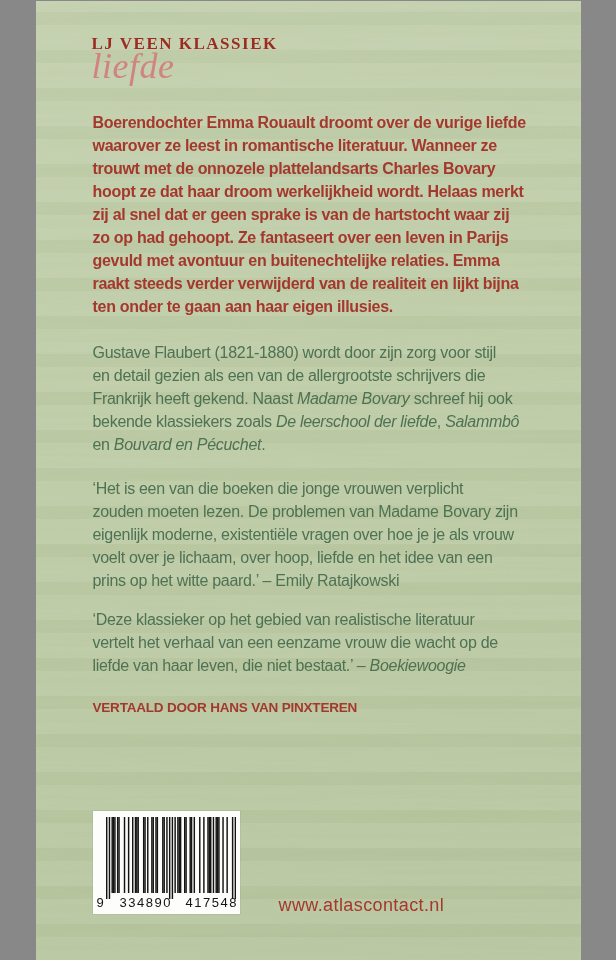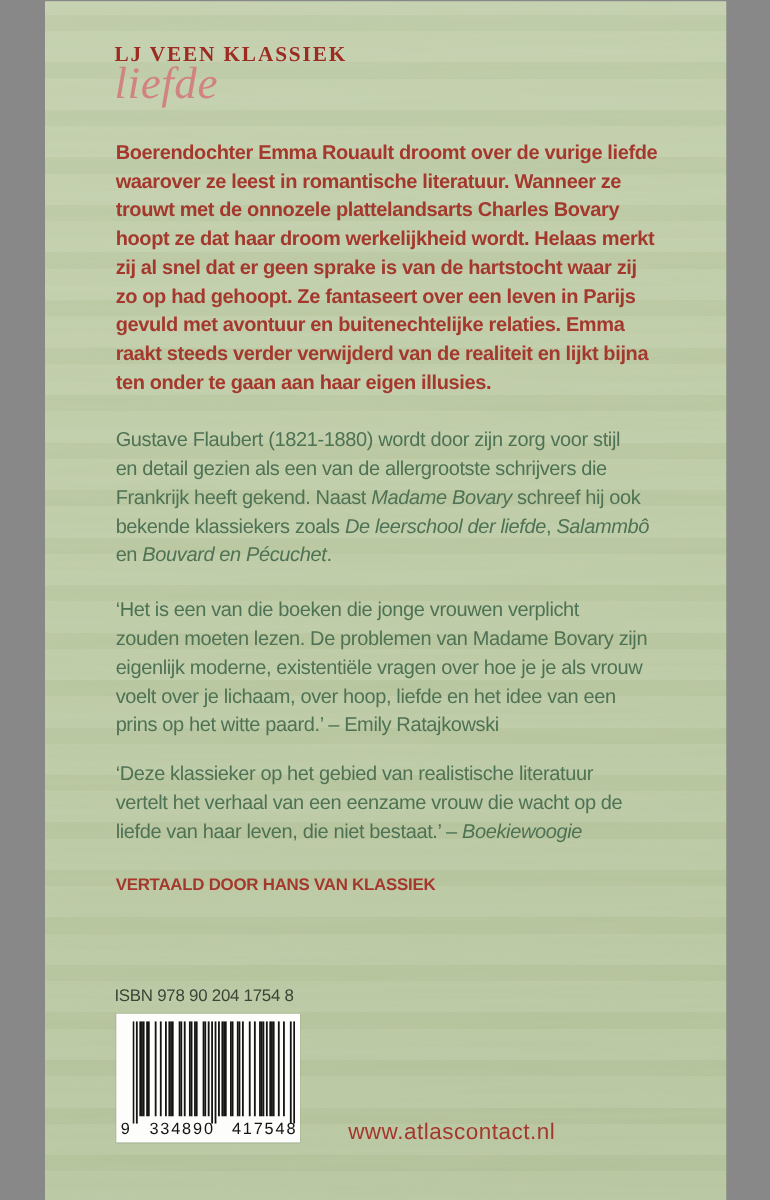--- a/index.html
+++ b/index.html
@@ -87,23 +87,22 @@
     <rect width="100%" height="100%" filter="url(#fineGrain)"></rect>
   </svg>
 
   <div class="abs imprint" style="color: rgb(156, 43, 34);">LJ VEEN KLASSIEK</div>
   <div class="abs genre" style="color: rgb(208, 131, 128);">liefde</div>
 
   <div class="abs para blurb" style="color: rgb(164, 56, 45);">Boerendochter Emma Rouault droomt over de vurige liefde<br>waarover ze leest in romantische literatuur. Wanneer ze<br>trouwt met de onnozele plattelandsarts Charles Bovary<br>hoopt ze dat haar droom werkelijkheid wordt. Helaas merkt<br>zij al snel dat er geen sprake is van de hartstocht waar zij<br>zo op had gehoopt. Ze fantaseert over een leven in Parijs<br>gevuld met avontuur en buitenechtelijke relaties. Emma<br>raakt steeds verder verwijderd van de realiteit en lijkt bijna<br>ten onder te gaan aan haar eigen illusies.</div>
   <div class="abs para bio" style="color: rgb(78, 114, 84);">Gustave Flaubert (1821-1880) wordt door zijn zorg voor stijl<br>en detail gezien als een van de allergrootste schrijvers die<br>Frankrijk heeft gekend. Naast <em>Madame Bovary</em> schreef hij ook<br>bekende klassiekers zoals <em>De leerschool der liefde</em>, <em>Salammbô</em><br>en <em>Bouvard en Pécuchet</em>.</div>
   <div class="abs para quote2" style="color: rgb(78, 114, 84);">‘Deze klassieker op het gebied van realistische literatuur<br>vertelt het verhaal van een eenzame vrouw die wacht op de<br>liefde van haar leven, die niet bestaat.’ – <em>Boekiewoogie</em></div>
   <div class="abs para quote1" style="color: rgb(78, 114, 84);">‘Het is een van die boeken die jonge vrouwen verplicht<br>zouden moeten lezen. De problemen van Madame Bovary zijn<br>eigenlijk moderne, existentiële vragen over hoe je je als vrouw<br>voelt over je lichaam, over hoop, liefde en het idee van een<br>prins op het witte paard.’ – Emily Ratajkowski</div>
-  <div class="abs translator" style="color: rgb(164, 56, 45);">VERTAALD DOOR HANS VAN KLASSIEK</div>
+  <div class="abs translator" style="color: rgb(164, 56, 45);">VERTAALD DOOR HANS VAN PINXTEREN</div>
 
-  <div class="abs isbn-label" style="color: rgb(59, 68, 53);">ISBN 978 90 204 1754 8</div>
   <div class="abs barcode-box" style="background: rgb(253, 253, 251);">
     <svg viewBox="0 0 95 82" preserveAspectRatio="none" xmlns="http://www.w3.org/2000/svg">
         <rect x="0" y="0" width="1.06" height="82" fill="#141414"></rect>
         <rect x="2" y="0" width="1.06" height="82" fill="#141414"></rect>
         <rect x="4" y="0" width="1.06" height="76" fill="#141414"></rect>
         <rect x="5" y="0" width="1.06" height="76" fill="#141414"></rect>
         <rect x="6" y="0" width="1.06" height="76" fill="#141414"></rect>
         <rect x="8" y="0" width="1.06" height="76" fill="#141414"></rect>
         <rect x="9" y="0" width="1.06" height="76" fill="#141414"></rect>
         <rect x="13" y="0" width="1.06" height="76" fill="#141414"></rect>

